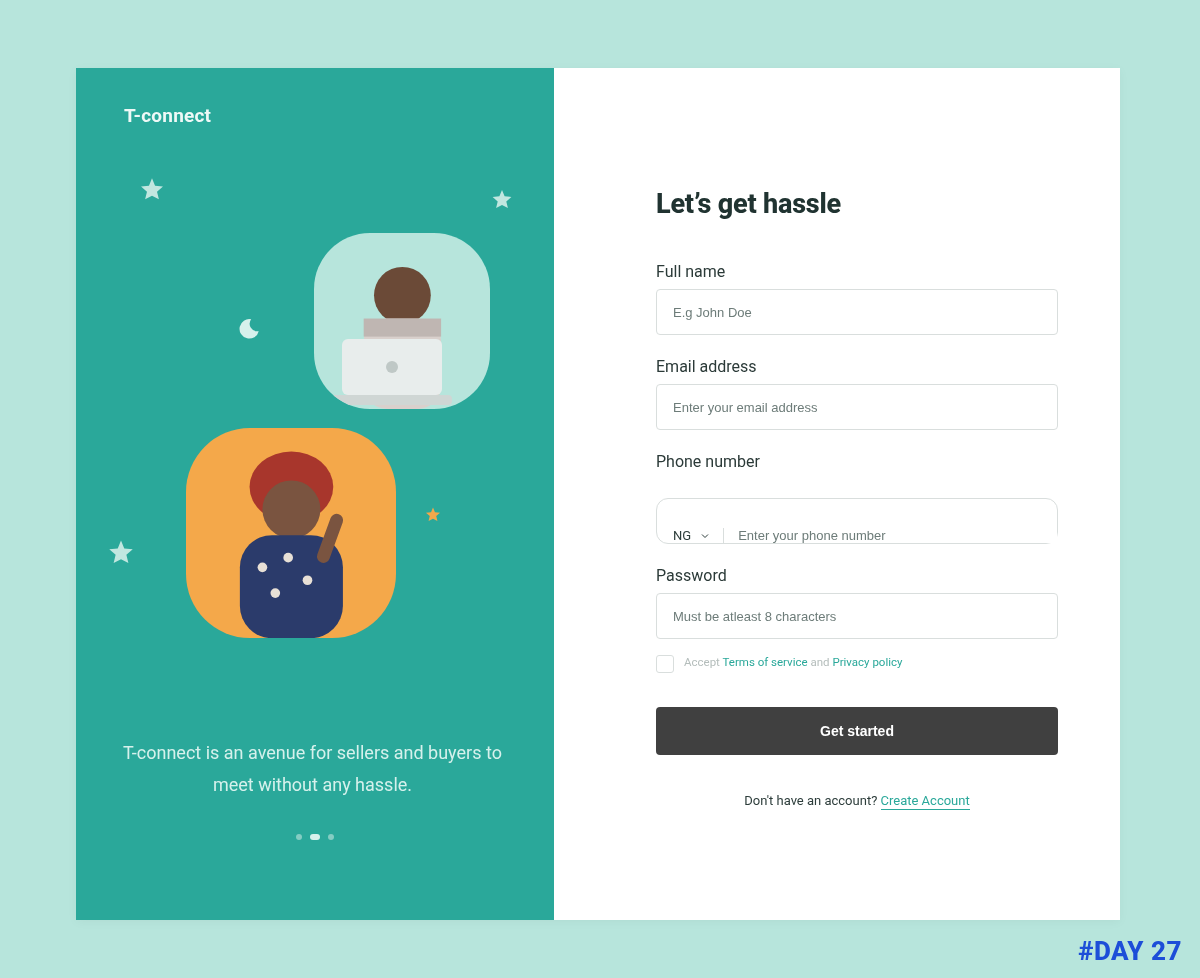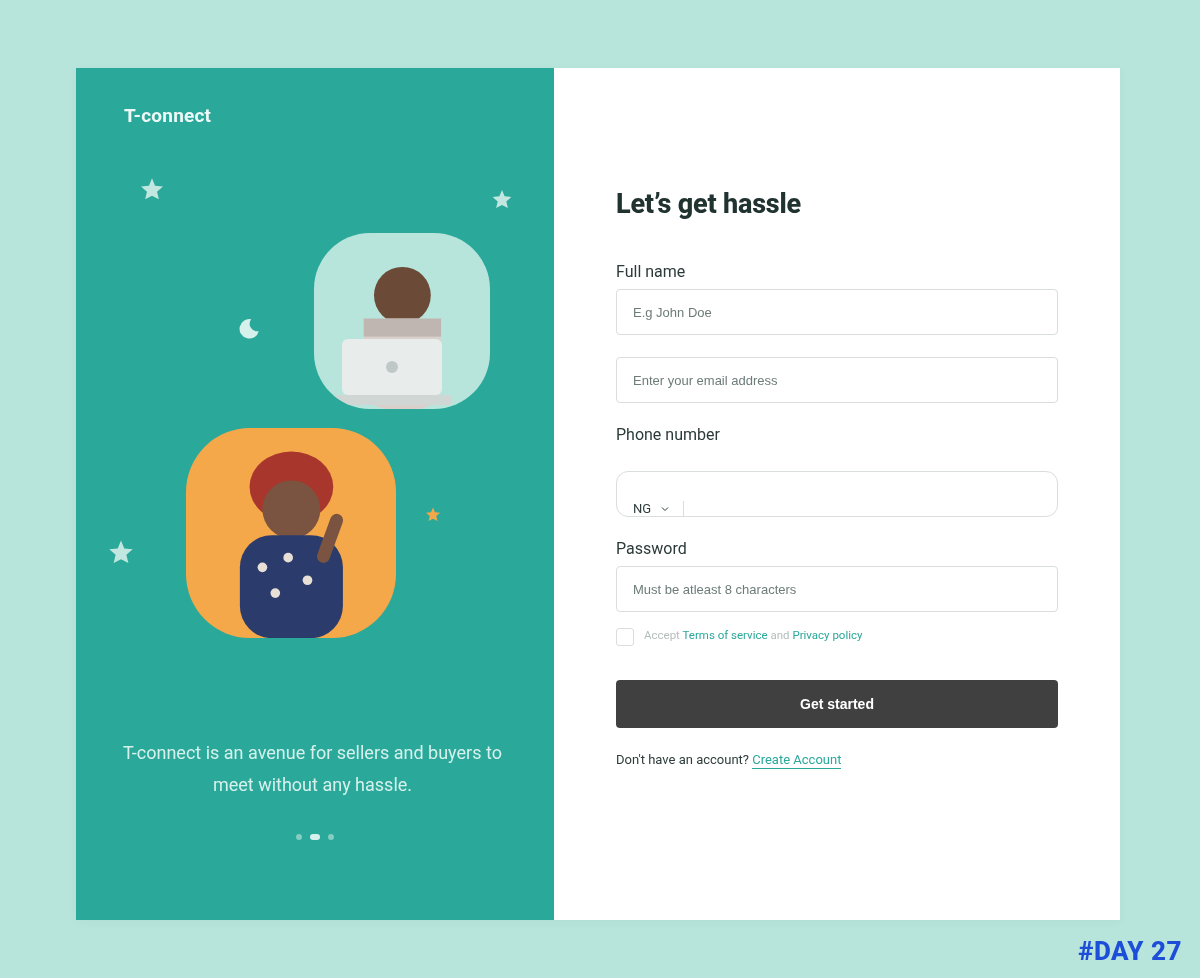--- a/index.html
+++ b/index.html
@@ -13,20 +13,21 @@
   }
   .card {
     position: absolute;
     top: 68px;
     left: 76px;
     width: 1044px;
     height: 852px;
     background: #fff;
     display: flex;
     box-shadow: 0 2px 10px rgba(0,0,0,0.04);
+    gap: 40px;
   }
   
   .left {
     width: 478px;
     height: 100%;
     background: #2aa89a;
     position: relative;
     color: #e9f9f6;
     overflow: hidden;
   }
@@ -181,21 +182,22 @@
     height:48px;
     border:none;
     border-radius:4px;
     background:#404040;
     color:#fff;
     font-size:14px;
     font-weight:600;
     cursor:pointer;
   }
   .signin {
-    margin-top: 24px;
+    margin-top: 38px;
+    text-align:center;
     font-size:13px;
     color:#2d3d3b;
   }
   .signin a {
     color:#2aa89a;
     text-decoration:none;
     border-bottom: 1px solid #2aa89a;
     padding-bottom: 1px;
     cursor:pointer;
   }
@@ -272,32 +274,34 @@
 
   <div class="right">
     <div class="title">Let’s get hassle</div>
 
     <div class="field">
       <span class="label">Full name</span>
       <input class="input" type="text" placeholder="E.g John Doe" style="">
     </div>
 
     <div class="field">
+      <span class="label">Email address</span>
       <input class="input" type="email" placeholder="Enter your email address" style="">
     </div>
 
     <div class="field">
       <span class="label">Phone number</span>
       <div class="phone-row">
         <div class="cc">
           <span>NG</span>
           <svg viewBox="0 0 24 24" fill="none" stroke-width="2">
               <polyline points="6 9 12 15 18 9"></polyline>
             </svg>
         </div>
+        <input class="phone-input" type="tel" placeholder="Enter your phone number" style="">
       </div>
     </div>
 
     <div class="field">
       <span class="label">Password</span>
       <input class="input" type="password" placeholder="Must be atleast 8 characters" style="">
     </div>
 
     <div class="terms">
       <span class="chk"></span>

